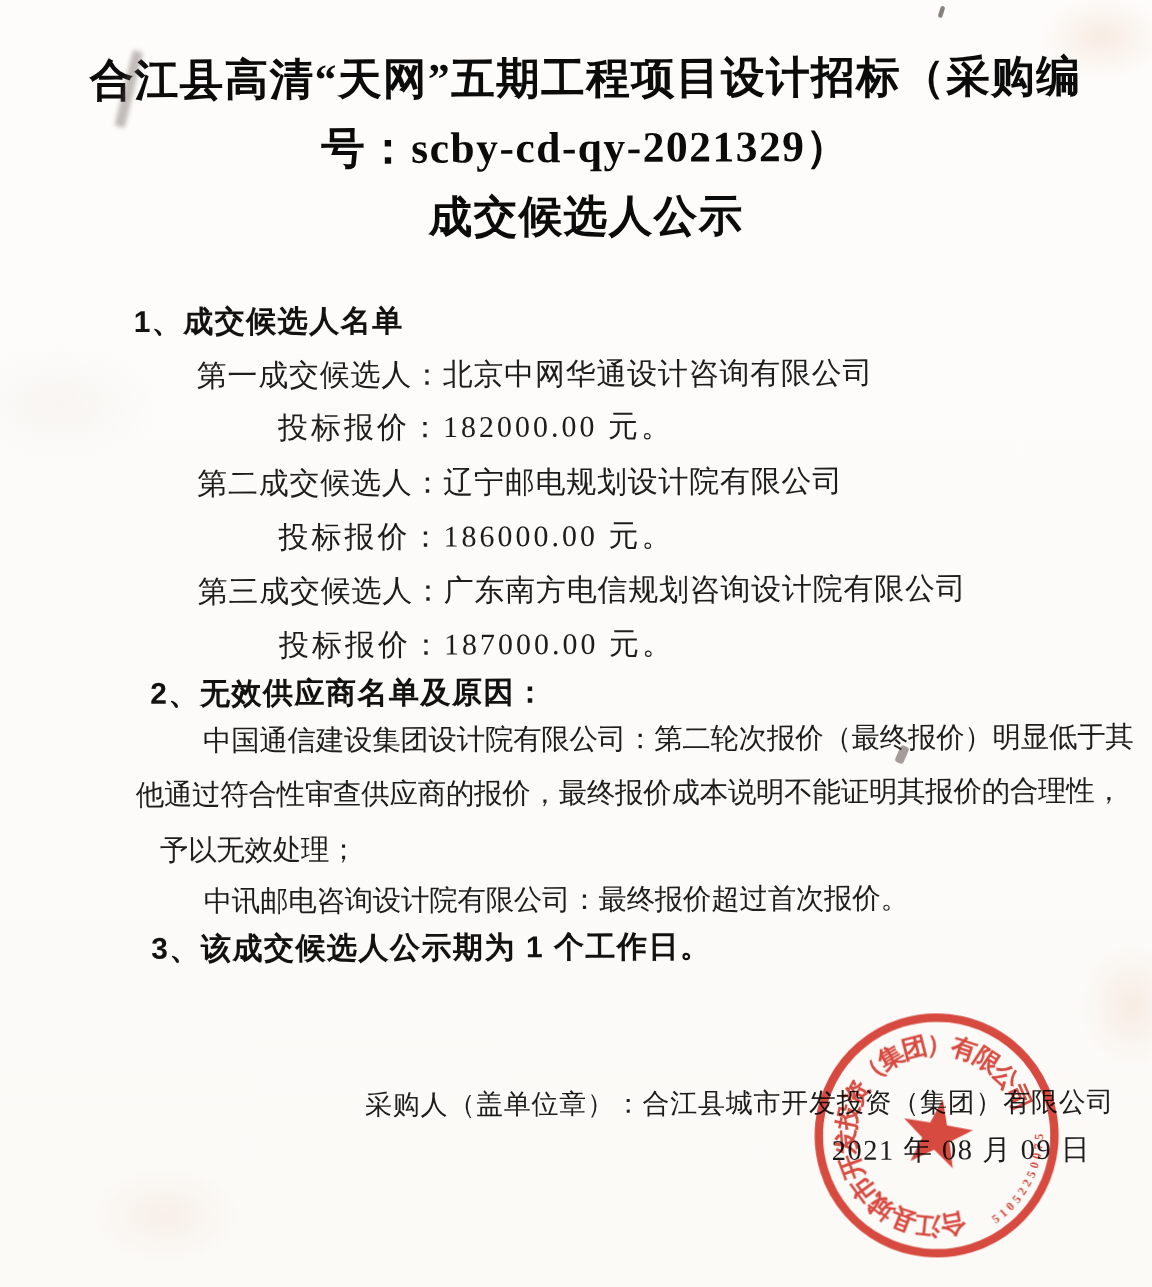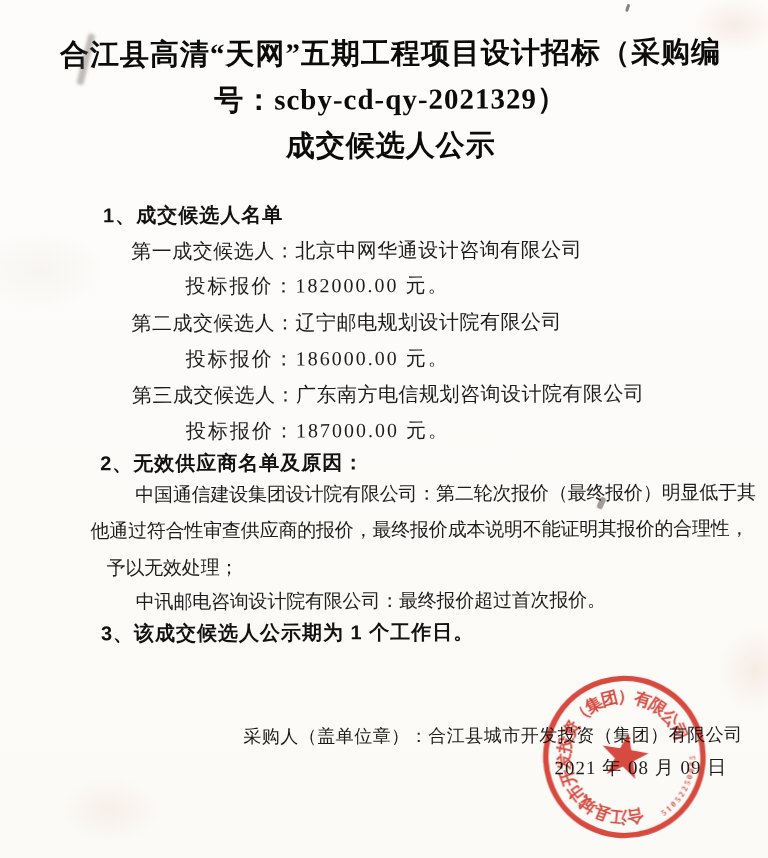--- a/index.html
+++ b/index.html
@@ -39,21 +39,21 @@
 <body>
 
 <div class="page">
 
   <div class="title-block">
     <div class="title-line">合江县高清“天网”五期工程项目设计招标（采购编</div>
     <div class="title-line">号：scby-cd-qy-2021329）</div>
     <div class="title-line">成交候选人公示</div>
   </div>
 
-  <div class="ln heading" style="left:104px;top:202px;">1、成交候选人名单</div>
+  <div class="ln heading" style="left:90px;top:202px;">1、成交候选人名单</div>
 
   <div class="ln body-line" style="left:132px;top:238px;">第一成交候选人：北京中网华通设计咨询有限公司</div>
   <div class="ln price-line" style="left:186px;top:273px;">投标报价：182000.00 元。</div>
 
   <div class="ln body-line" style="left:132px;top:310px;">第二成交候选人：辽宁邮电规划设计院有限公司</div>
   <div class="ln price-line" style="left:186px;top:346px;">投标报价：186000.00 元。</div>
 
   <div class="ln body-line" style="left:132px;top:382px;">第三成交候选人：广东南方电信规划咨询设计院有限公司</div>
   <div class="ln price-line" style="left:186px;top:418px;">投标报价：187000.00 元。</div>
 

